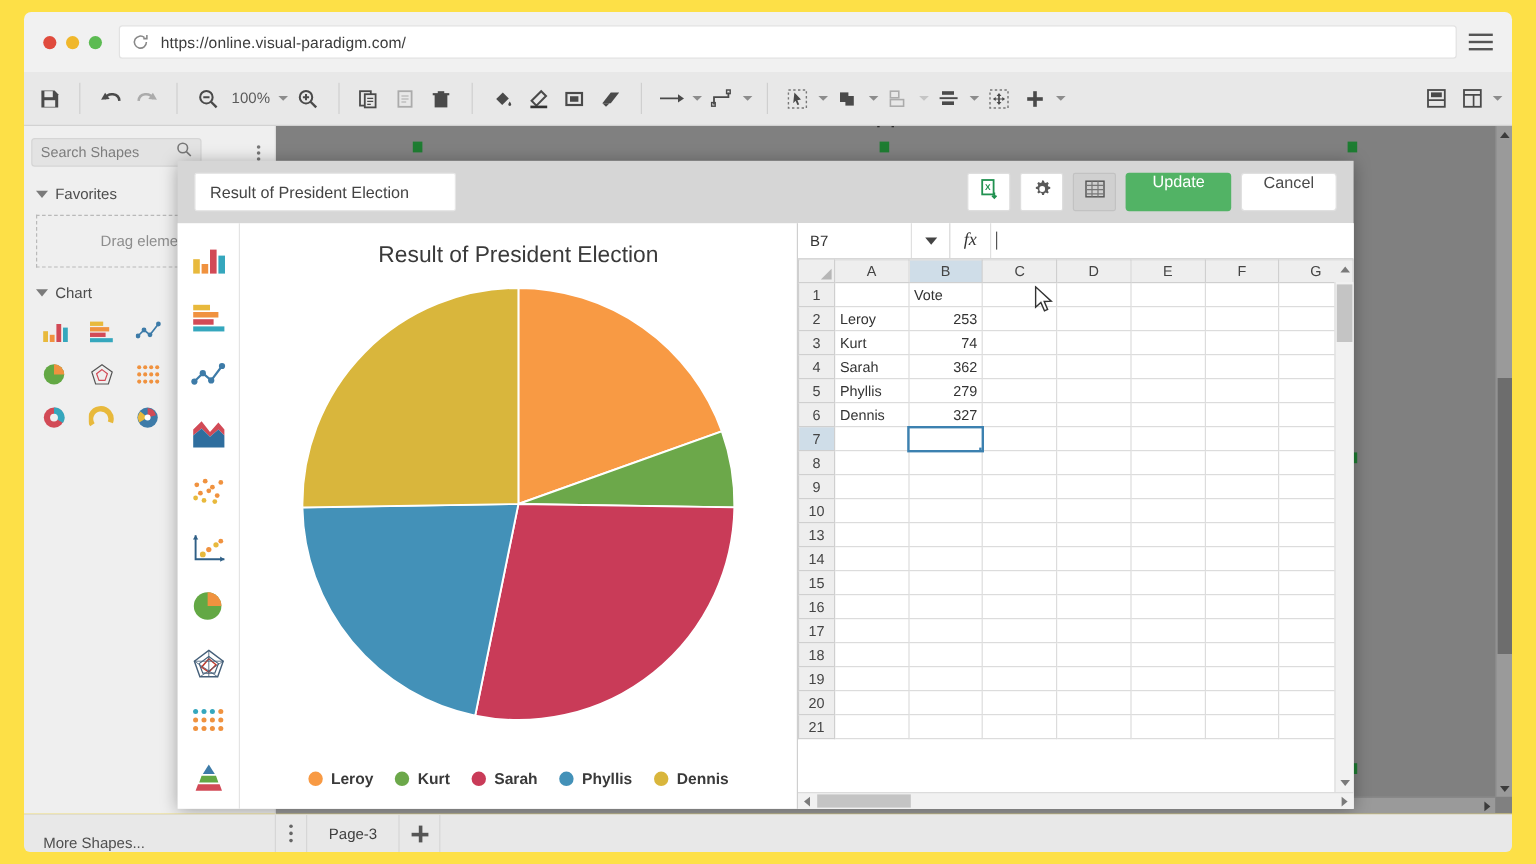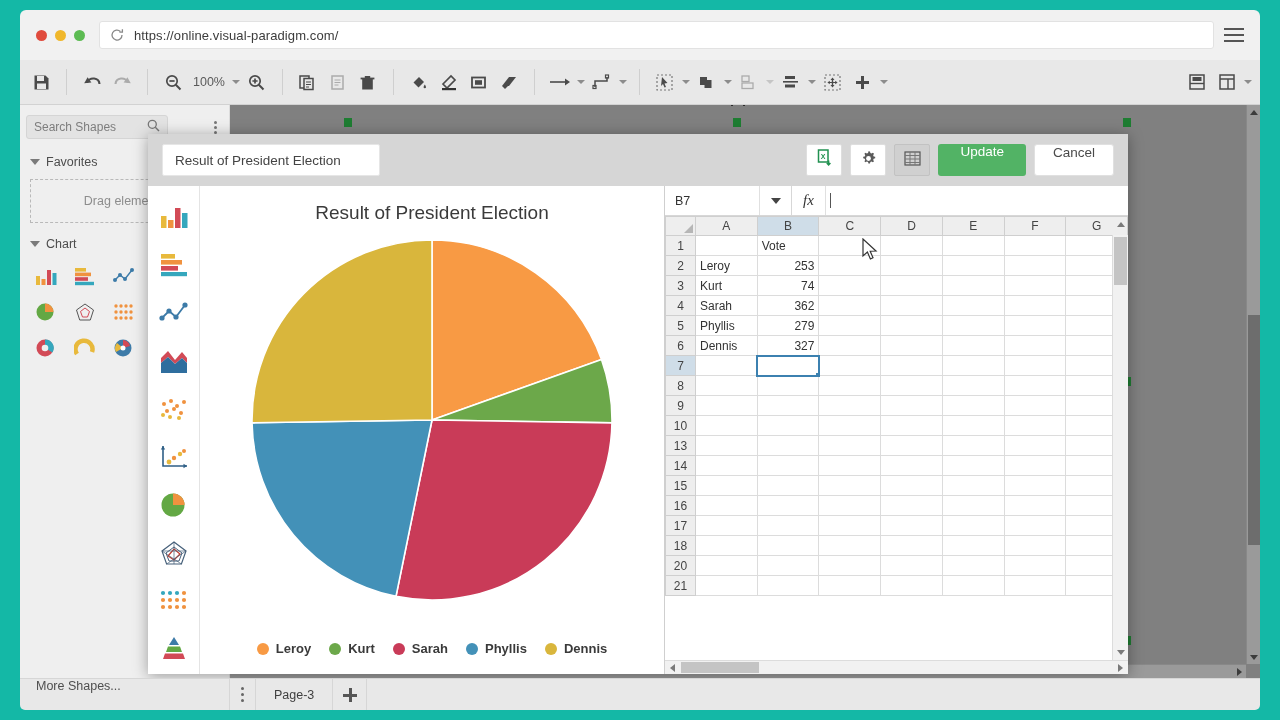--- a/index.html
+++ b/index.html
@@ -3,21 +3,21 @@
 <meta charset="utf-8">
 <title>Visual Paradigm Online — Chart Editor</title>
 <style>
   * { box-sizing: border-box; margin: 0; padding: 0; }
   html, body {
     width: 1280px; height: 720px;
     font-family: "Liberation Sans", sans-serif;
     background: #ffffff;
     overflow: hidden;
   }
-  #root { position: relative; width: 1280px; height: 720px; background:#14b8a6; }
+  #root { position: relative; width: 1280px; height: 720px; background:#fde047; }
 
   
   .browser-bar {
     position: absolute; left: 20px; top: 10px; width: 1240px; height: 50px;
     background: #f1f1f1; border-top-left-radius: 6px; border-top-right-radius: 6px;
     display: flex; align-items: center;
   }
   .traffic { display:flex; gap:8px; margin-left: 16px; }
   .dot { width: 11px; height: 11px; border-radius: 50%; }
   .dot.red { background: #e04b3d; }
@@ -195,21 +195,21 @@
   .sh-left { width: 14px; display:flex; align-items:center; justify-content:center; }
   .sh-right { margin-left:auto; width: 16px; display:flex; align-items:center; justify-content:center; }
 
   
   .bottom-bar {
     position: absolute; left: 20px; bottom: 10px; width: 1240px; height: 32px;
     background: #e8e8e8; border-top: 1px solid #d6d6d6;
     display: flex; align-items: center;
     border-bottom-left-radius: 5px; border-bottom-right-radius: 5px;
   }
-  .more-shapes { width: 210px; font-size: 12.5px; color: #4f4f4f; padding-left: 16px; border-right: 1px solid #d6d6d6; height: 100%; display:flex; align-items:flex-start; }
+  .more-shapes { width: 210px; font-size: 12.5px; color: #4f4f4f; padding-left: 16px; border-right: 1px solid #d6d6d6; height: 100%; display:flex; align-items:flex-end; }
   .page-kebab { width: 26px; height: 100%; display:flex; flex-direction:column; align-items:center; justify-content:center; gap:3px; border-right: 1px solid #d6d6d6; }
   .page-kebab i { width:3px;height:3px;border-radius:50%;background:#666;display:block; }
   .page-tab { padding: 0 18px; height: 100%; display:flex; align-items:center; font-size: 12.5px; color: #3f3f3f; border-right: 1px solid #d6d6d6; }
   .add-page { width: 34px; height: 100%; display:flex; align-items:center; justify-content:center; border-right: 1px solid #d6d6d6; }
   .plus { position: relative; width: 14px; height: 14px; }
   .plus::before, .plus::after { content:""; position:absolute; background:#555; }
   .plus::before { left: 6px; top: 0; width: 3px; height: 14px; }
   .plus::after { top: 6px; left: 0; height: 3px; width: 14px; }
 
   .cursor { position: absolute; pointer-events: none; }
@@ -939,20 +939,30 @@
                   <th class="rowhdr">18</th>
                   <td></td>
                   <td></td>
                   <td></td>
                   <td></td>
                   <td></td>
                   <td></td>
                   <td></td>
                 </tr>
                 <tr>
+                  <th class="rowhdr">19</th>
+                  <td></td>
+                  <td></td>
+                  <td></td>
+                  <td></td>
+                  <td></td>
+                  <td></td>
+                  <td></td>
+                </tr>
+                <tr>
                   <th class="rowhdr">20</th>
                   <td></td>
                   <td></td>
                   <td></td>
                   <td></td>
                   <td></td>
                   <td></td>
                   <td></td>
                 </tr>
                 <tr>

